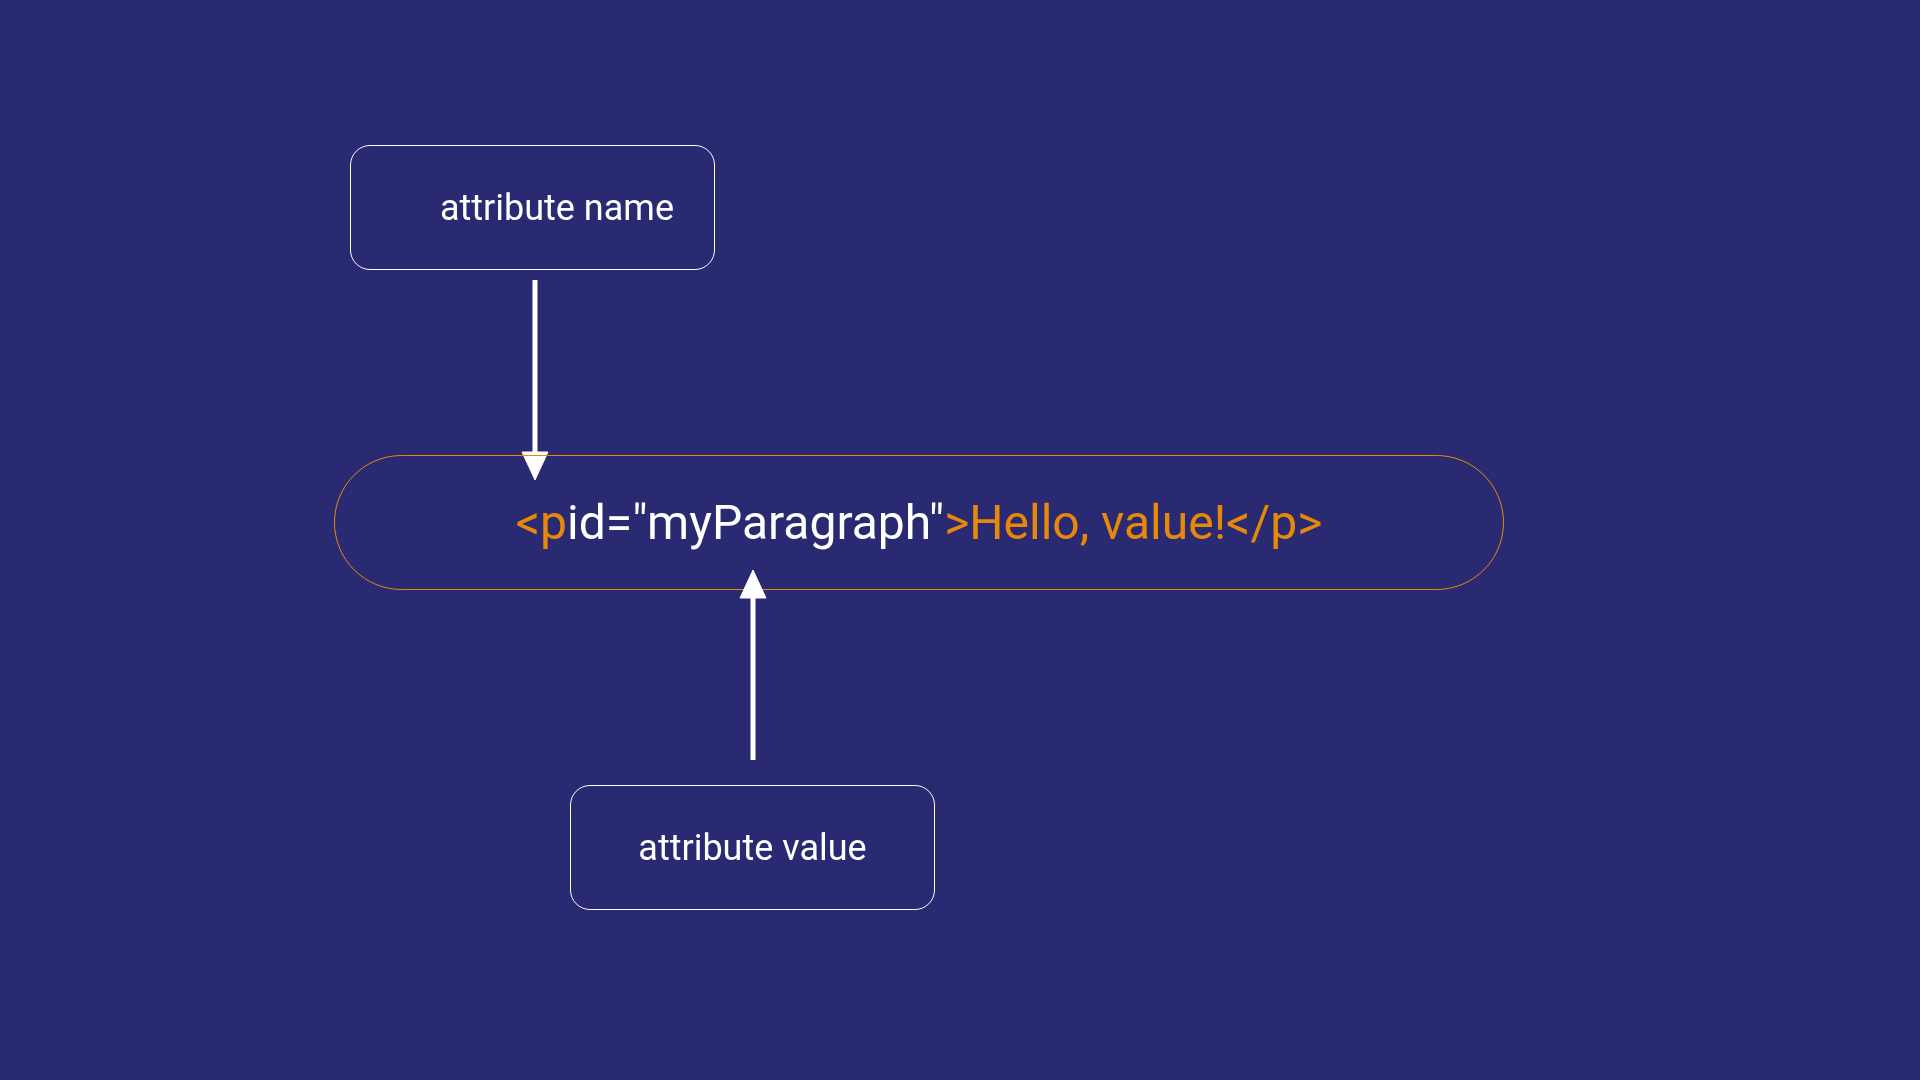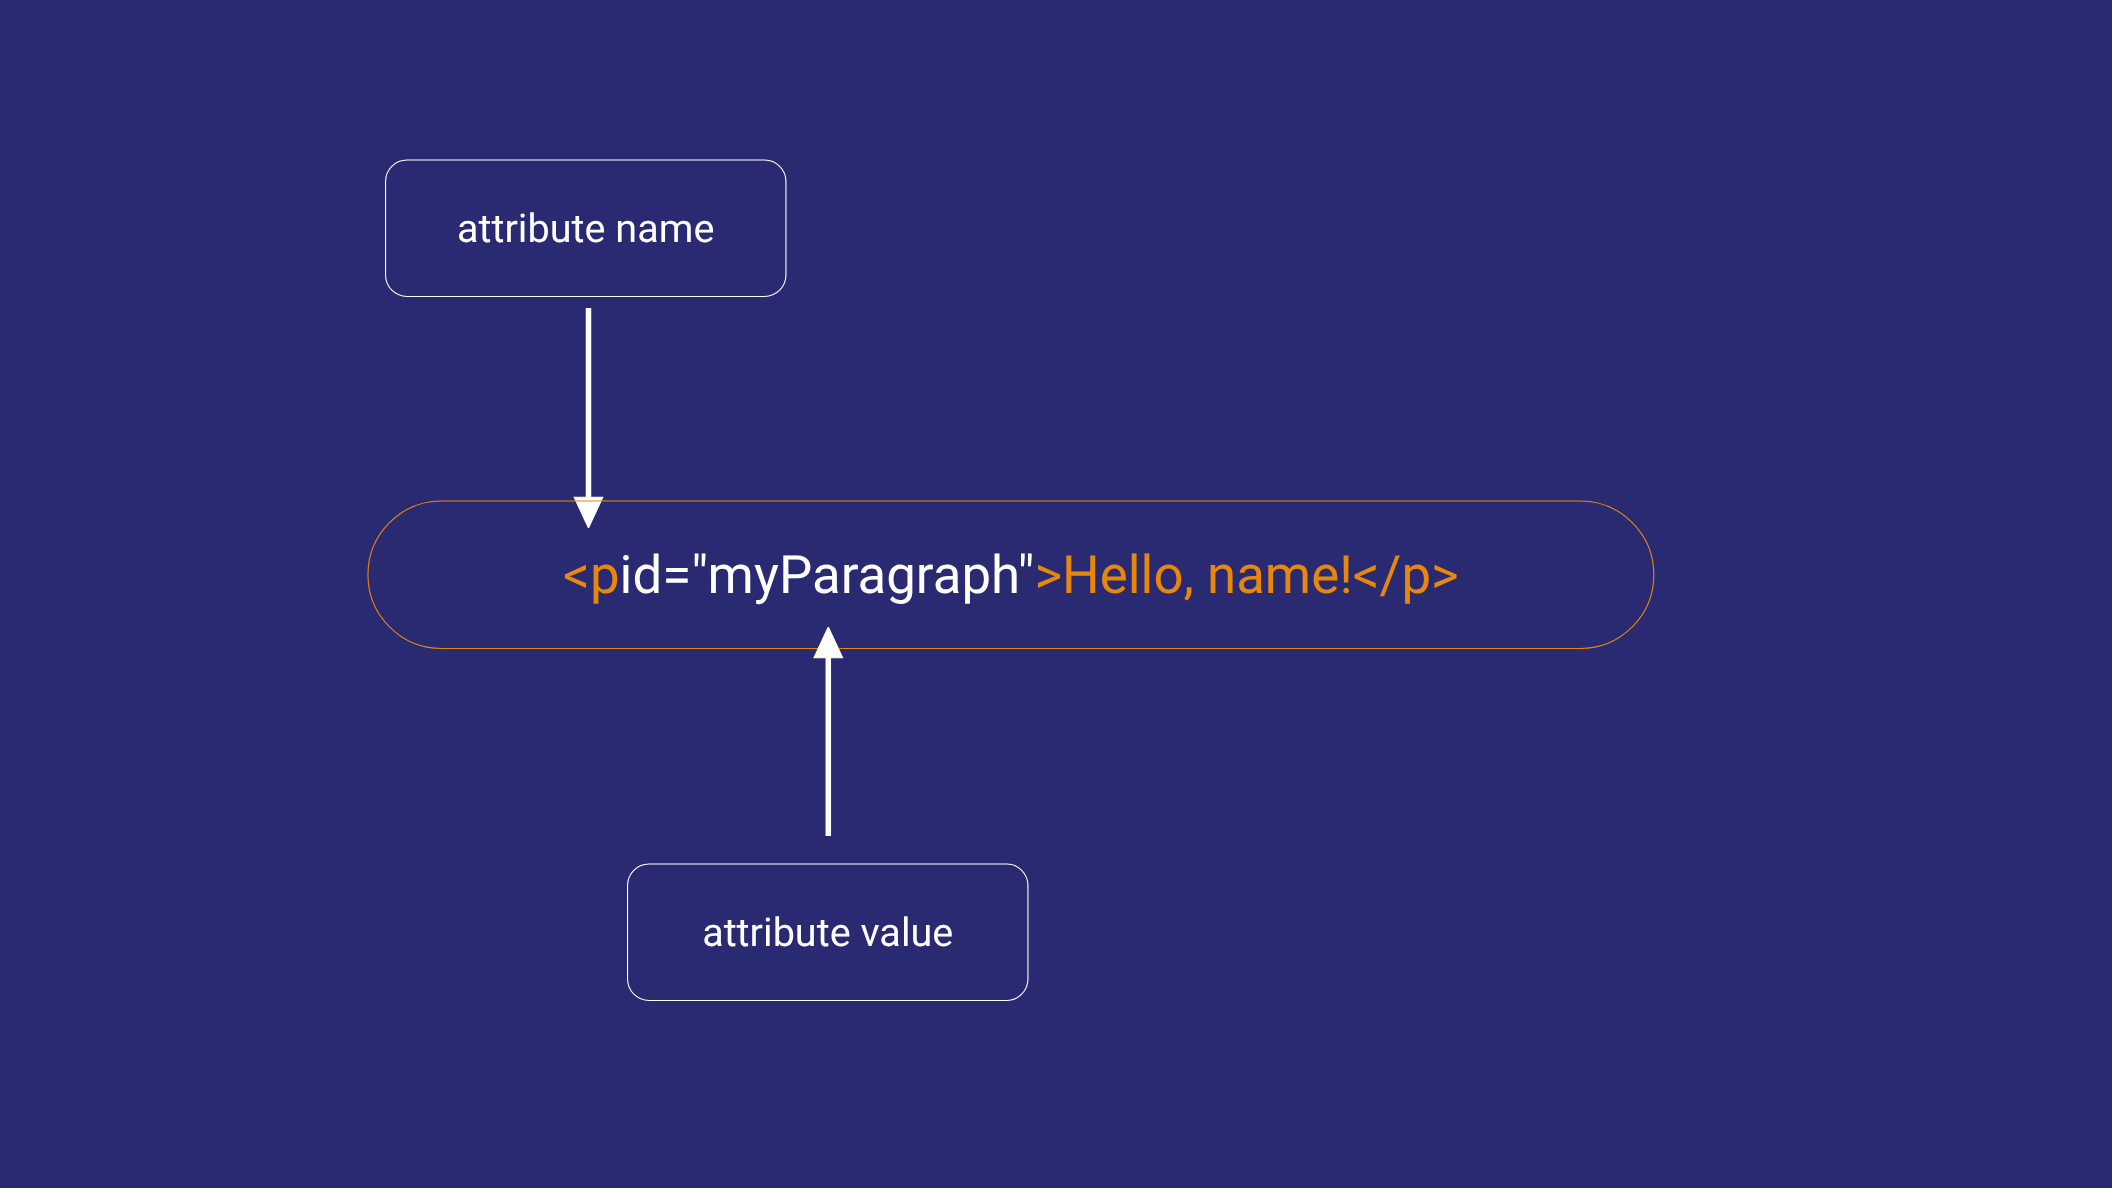--- a/index.html
+++ b/index.html
@@ -21,20 +21,21 @@
     align-items: center;
     justify-content: center;
     padding: 0 40px;
     background: transparent;
   }
   .label-top {
     left: 350px;
     top: 145px;
     width: 365px;
     height: 125px;
+    justify-content: flex-end;
   }
   .label-bottom {
     left: 570px;
     top: 770px;
     width: 365px;
     height: 125px;
     margin-top: 15px;
   }
   .code-box {
     position: absolute;
@@ -67,21 +68,21 @@
 
 <svg class="arrow" style="left:520px; top:280px;" width="30" height="200">
   <line x1="15" y1="0" x2="15" y2="180" stroke="#ffffff" stroke-width="5"></line>
   <polygon points="15,200 2,172 28,172" fill="#ffffff"></polygon>
 </svg>
 
 <div class="code-box">
   <span class="code-orange">&lt;p </span>
     <span class="code-white">id="myParagraph"</span>
     <span class="code-orange">&gt;</span>
-    <span class="code-orange">Hello, name!</span>
+    <span class="code-orange">Hello, value!</span>
     <span class="code-orange">&lt;/p&gt;</span>
 </div>
 
 <svg class="arrow" style="left:738px; top:570px;" width="30" height="190">
   <line x1="15" y1="190" x2="15" y2="20" stroke="#ffffff" stroke-width="5"></line>
   <polygon points="15,0 2,28 28,28" fill="#ffffff"></polygon>
 </svg>
 
 <div class="label-box label-bottom">
   <span>attribute value</span>

